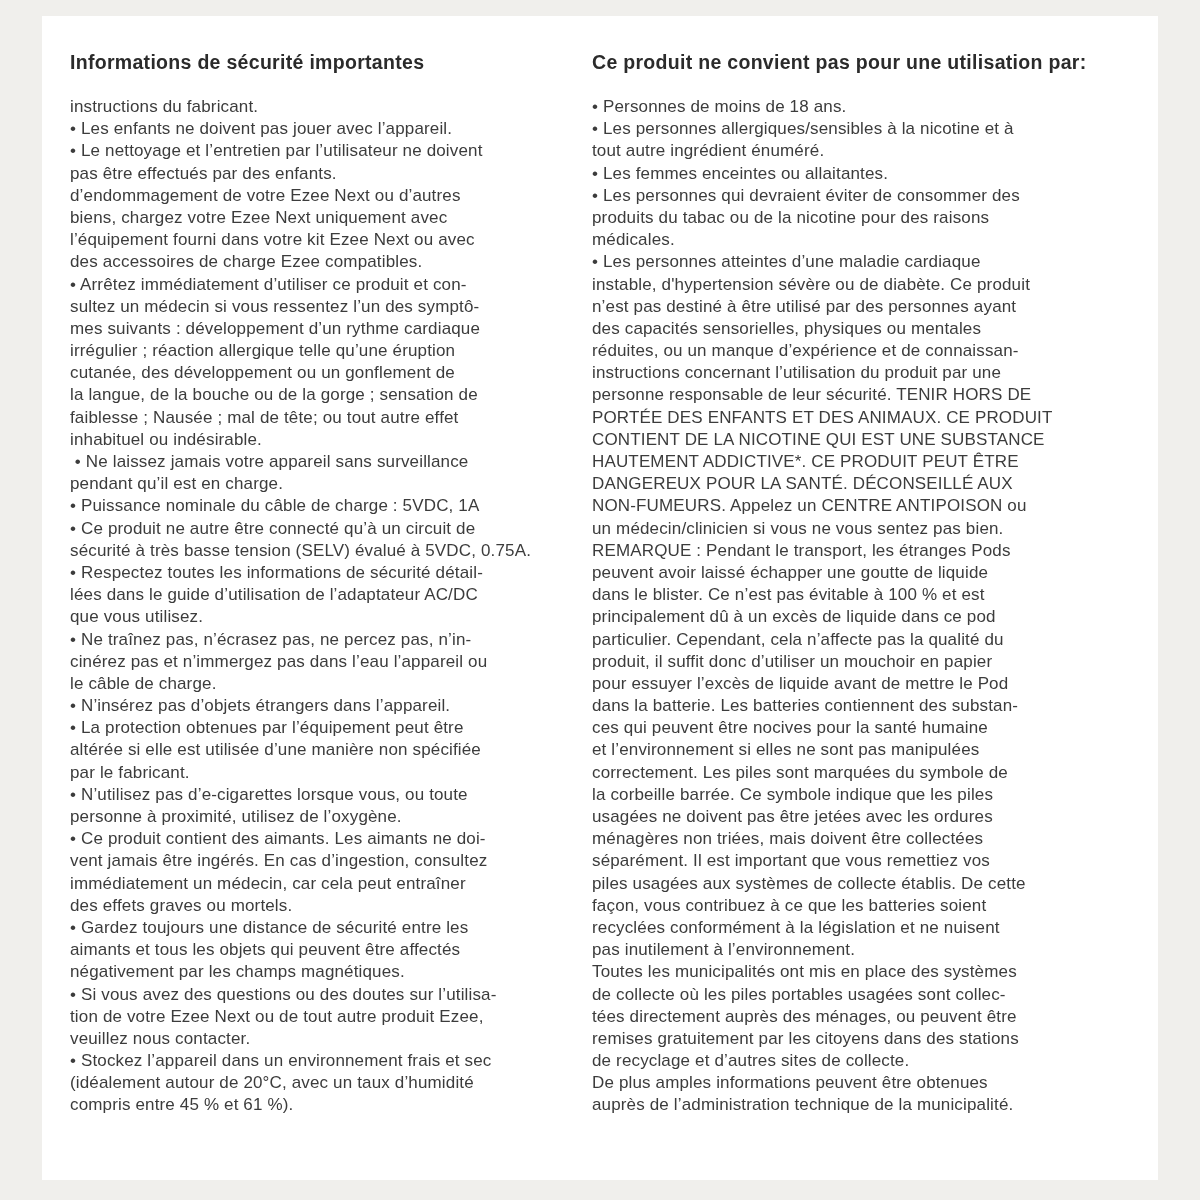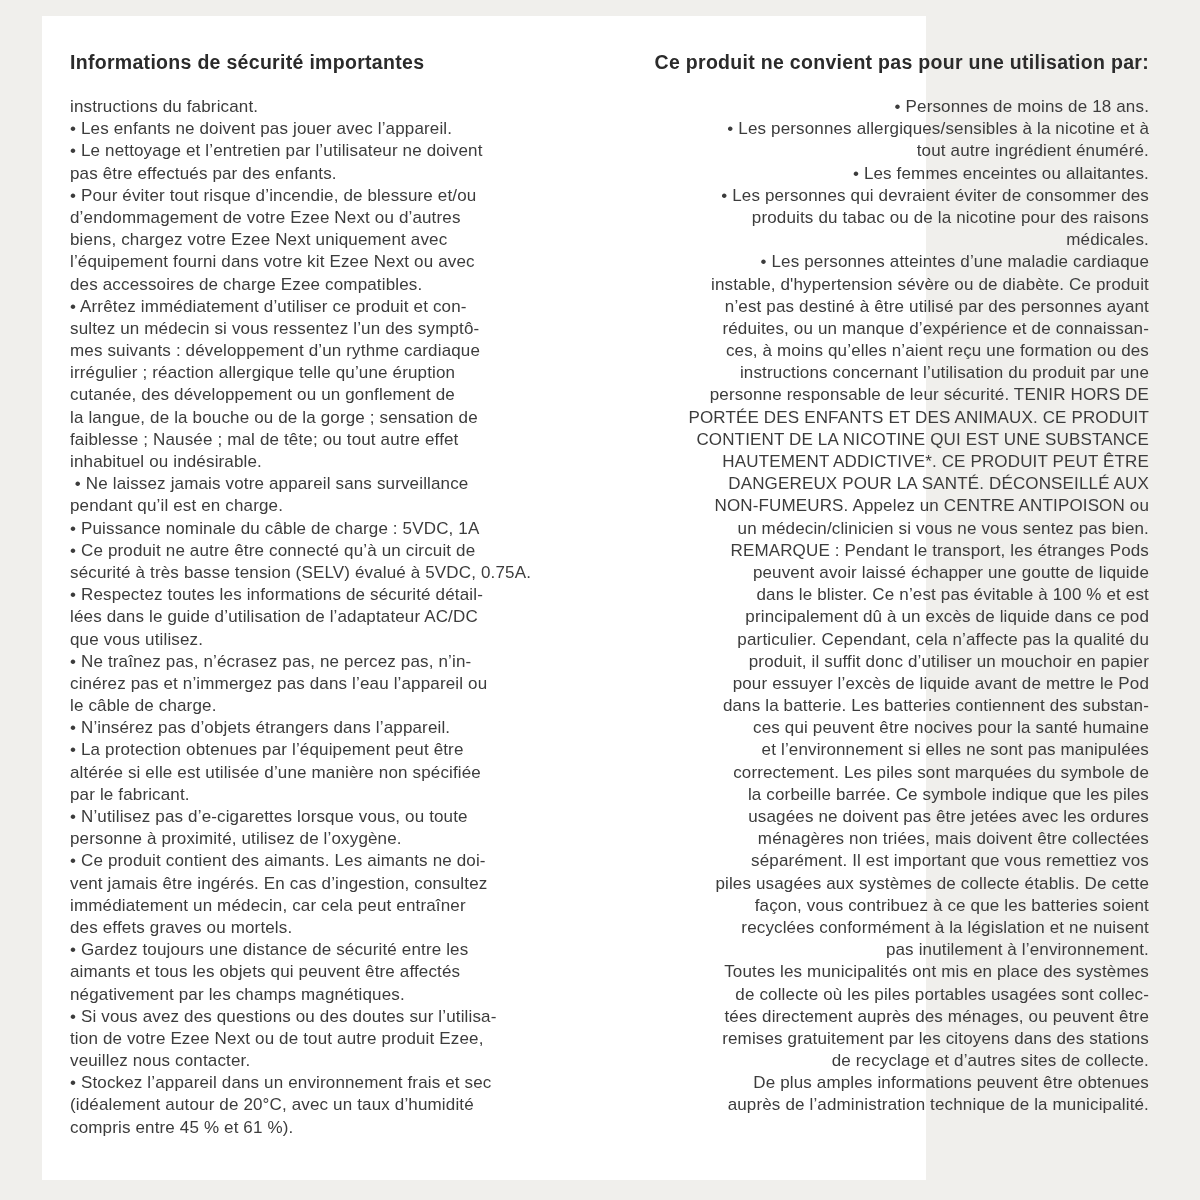--- a/index.html
+++ b/index.html
@@ -8,30 +8,30 @@
     height: 1200px;
     background: var(--bg-color, #f0efec);
     font-family: "Liberation Sans", sans-serif;
     position: relative;
     overflow: hidden;
   }
   .page {
     position: absolute;
     left: 42px;
     top: 16px;
-    width: 884px;
+    width: 1116px;
     height: 1164px;
     background: var(--page-color, #ffffff);
   }
   .column {
     position: absolute;
     top: 34px;
   }
   .col-left  { left: 28px;  width: 545px; }
-  .col-right { left: 582px; width: 525px; text-align: right; }
+  .col-right { left: 550px; width: 525px; }
   .col-heading {
     margin: 0 0 22px 0;
     font-size: 19.5px;
     line-height: 24px;
     font-weight: 700;
     letter-spacing: 0.3px;
     color: var(--heading-color, #2b2b2b);
     white-space: pre;
   }
   .col-body { }
@@ -48,21 +48,20 @@
 
 <div class="page">
 
   <div class="column col-left">
     <h2 class="col-heading">Informations de sécurité importantes</h2>
     <div class="col-body">
         <div class="text-line">instructions du fabricant.</div>
         <div class="text-line">• Les enfants ne doivent pas jouer avec l’appareil.</div>
         <div class="text-line">• Le nettoyage et l’entretien par l’utilisateur ne doivent</div>
         <div class="text-line">pas être effectués par des enfants.</div>
-        <div class="text-line">• Pour éviter tout risque d’incendie, de blessure et/ou</div>
         <div class="text-line">d’endommagement de votre Ezee Next ou d’autres</div>
         <div class="text-line">biens, chargez votre Ezee Next uniquement avec</div>
         <div class="text-line">l’équipement fourni dans votre kit Ezee Next ou avec</div>
         <div class="text-line">des accessoires de charge Ezee compatibles.</div>
         <div class="text-line">• Arrêtez immédiatement d’utiliser ce produit et con-</div>
         <div class="text-line">sultez un médecin si vous ressentez l’un des symptô-</div>
         <div class="text-line">mes suivants : développement d’un rythme cardiaque</div>
         <div class="text-line">irrégulier ; réaction allergique telle qu’une éruption</div>
         <div class="text-line">cutanée, des développement ou un gonflement de</div>
         <div class="text-line">la langue, de la bouche ou de la gorge ; sensation de</div>
@@ -107,22 +106,22 @@
         <div class="text-line">• Personnes de moins de 18 ans.</div>
         <div class="text-line">• Les personnes allergiques/sensibles à la nicotine et à</div>
         <div class="text-line">tout autre ingrédient énuméré.</div>
         <div class="text-line">• Les femmes enceintes ou allaitantes.</div>
         <div class="text-line">• Les personnes qui devraient éviter de consommer des</div>
         <div class="text-line">produits du tabac ou de la nicotine pour des raisons</div>
         <div class="text-line">médicales.</div>
         <div class="text-line">• Les personnes atteintes d’une maladie cardiaque</div>
         <div class="text-line">instable, d'hypertension sévère ou de diabète. Ce produit</div>
         <div class="text-line">n’est pas destiné à être utilisé par des personnes ayant</div>
+        <div class="text-line">des capacités sensorielles, physiques ou mentales</div>
         <div class="text-line">réduites, ou un manque d’expérience et de connaissan-</div>
-        <div class="text-line">ces, à moins qu’elles n’aient reçu une formation ou des</div>
         <div class="text-line">instructions concernant l’utilisation du produit par une</div>
         <div class="text-line">personne responsable de leur sécurité. TENIR HORS DE</div>
         <div class="text-line">PORTÉE DES ENFANTS ET DES ANIMAUX. CE PRODUIT</div>
         <div class="text-line">CONTIENT DE LA NICOTINE QUI EST UNE SUBSTANCE</div>
         <div class="text-line">HAUTEMENT ADDICTIVE*. CE PRODUIT PEUT ÊTRE</div>
         <div class="text-line">DANGEREUX POUR LA SANTÉ. DÉCONSEILLÉ AUX</div>
         <div class="text-line">NON-FUMEURS. Appelez un CENTRE ANTIPOISON ou</div>
         <div class="text-line">un médecin/clinicien si vous ne vous sentez pas bien.</div>
         <div class="text-line">REMARQUE : Pendant le transport, les étranges Pods</div>
         <div class="text-line">peuvent avoir laissé échapper une goutte de liquide</div>

